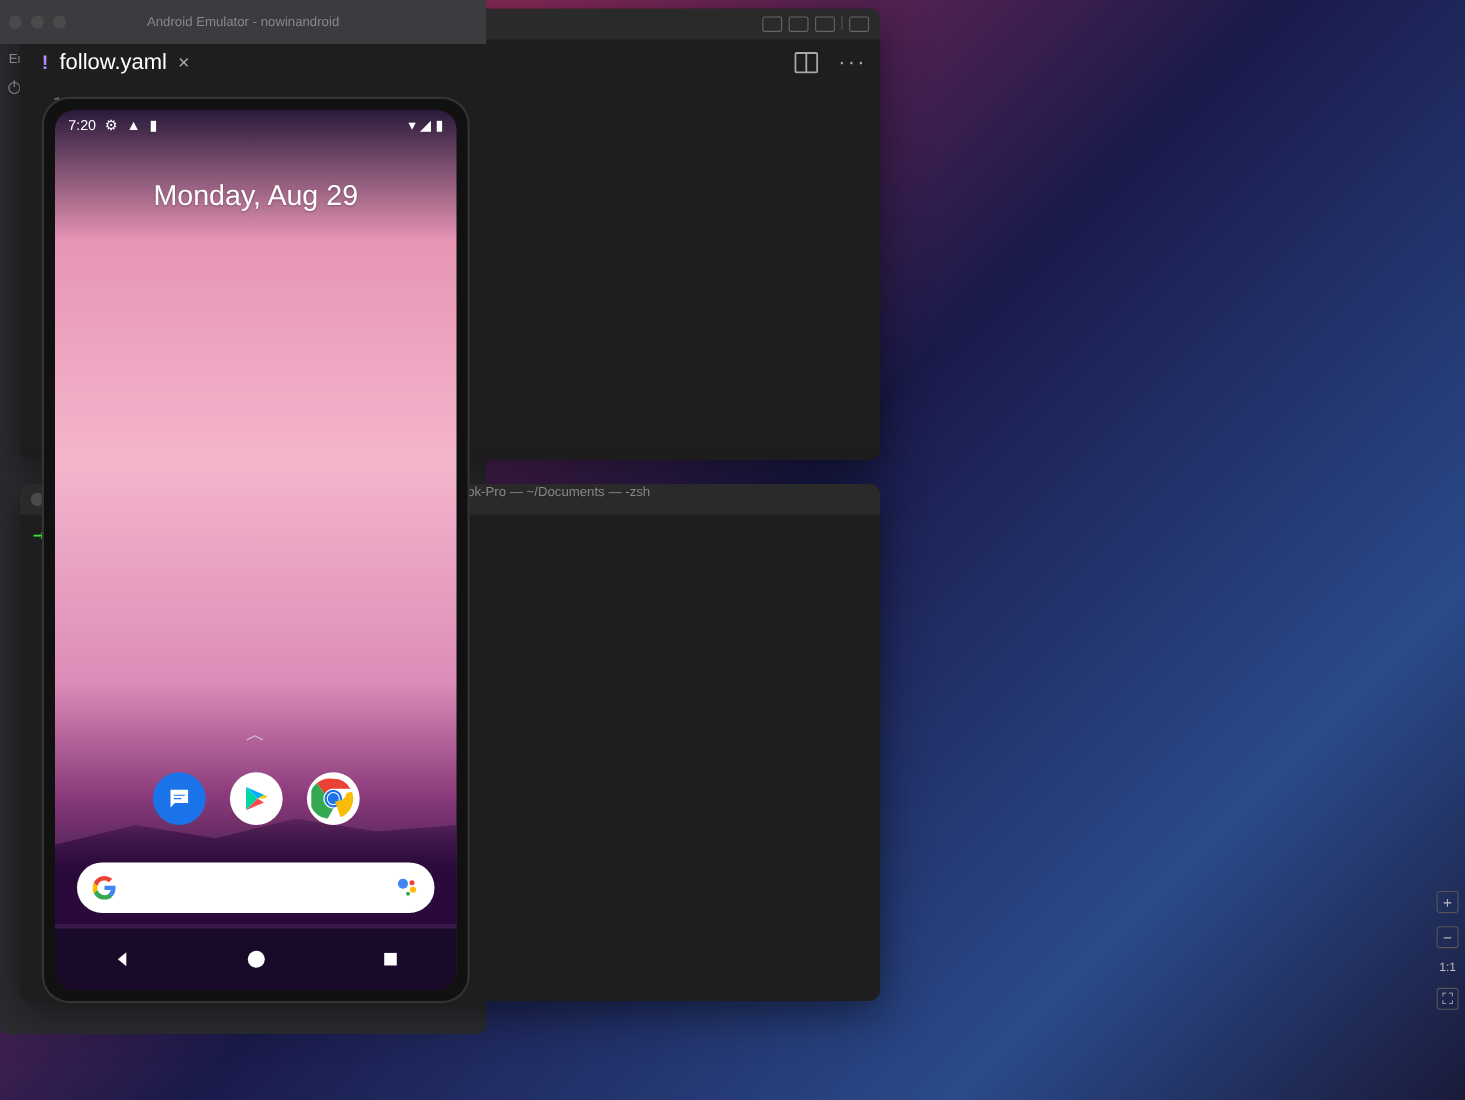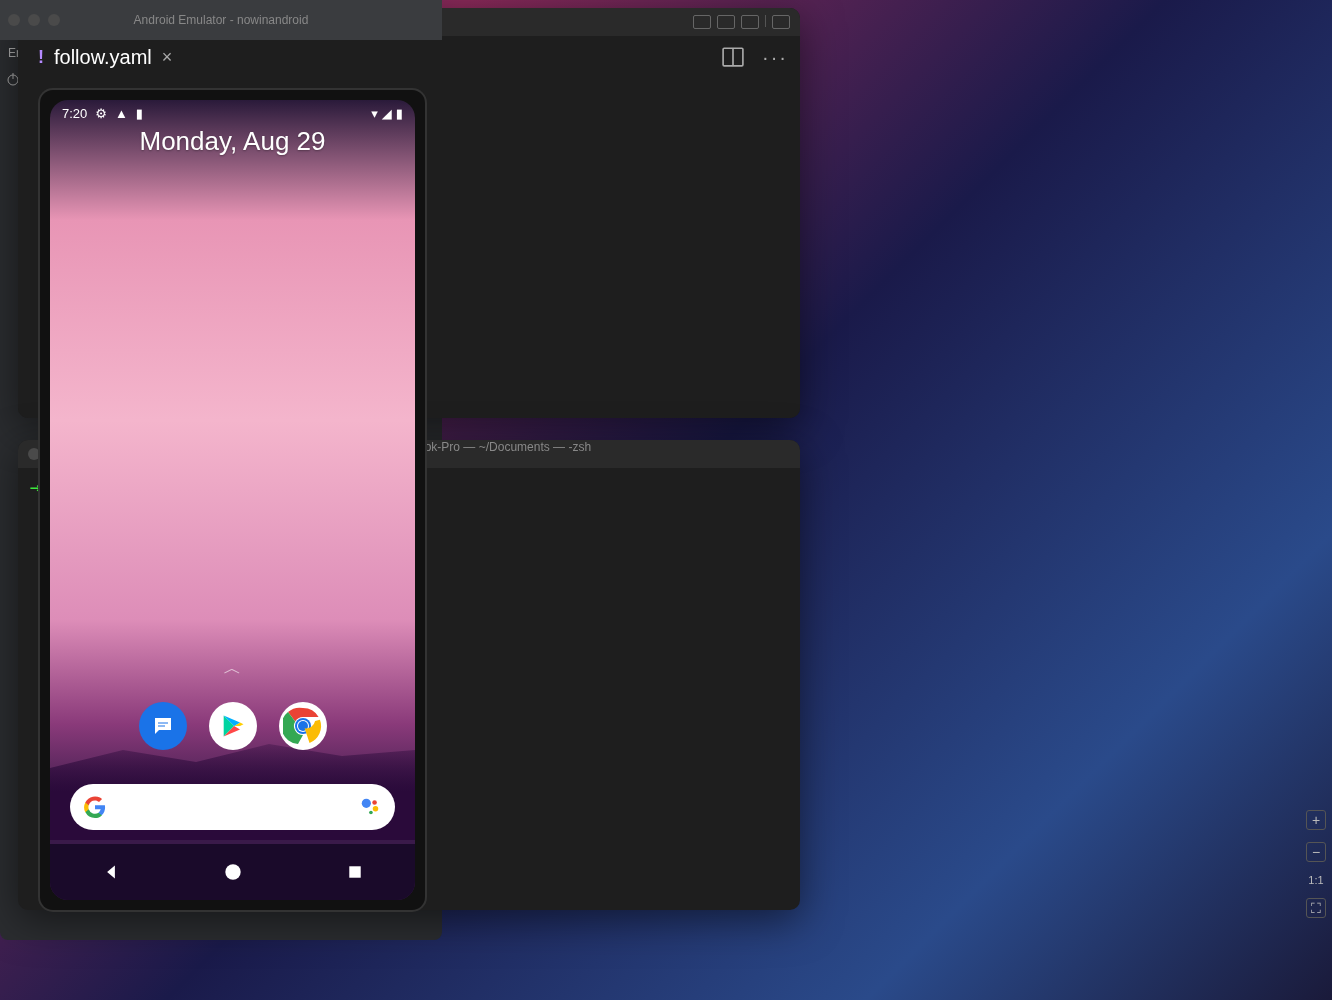--- a/index.html
+++ b/index.html
@@ -29,28 +29,28 @@
 .term-cursor{display:inline-block;width:12px;height:20px;border:1px solid #888;margin-left:6px;vertical-align:middle}
 
 .emu-win{left:820px;top:6px;width:442px;height:940px;background:#2b2d30;border-radius:8px}
 .emu-titlebar{height:40px;display:flex;align-items:center;padding:0 8px;position:relative}
 .emu-row2{height:26px;display:flex;align-items:center;padding:0 8px;gap:8px}
 .emu-label{color:#aaa;font-size:12px}
 .emu-device{background:#3a3c3f;color:#ddd;font-size:11px;padding:3px 8px;border-radius:4px;display:flex;align-items:center;gap:6px}
 .emu-r2-actions{margin-left:auto;display:flex;gap:10px;color:#aaa}
 .emu-toolbar{height:26px;display:flex;align-items:center;padding:0 6px;gap:10px;color:#aaa}
 .emu-toolbar svg,.emu-r2-actions svg{width:14px;height:14px;fill:#aaa}
-.phone{position:absolute;left:40px;top:90px;width:365px;height:800px;background:#111;border-radius:13px;padding:10px;box-shadow:0 0 0 2px #333}
+.phone{position:absolute;left:40px;top:90px;width:365px;height:800px;background:#111;border-radius:23px;padding:10px;box-shadow:0 0 0 2px #333}
 .phone-screen{width:100%;height:100%;border-radius:18px;overflow:hidden;position:relative;background:linear-gradient(180deg,#2a1a3a 0%,#e895b5 15%,#f4b5cc 40%,#dd8db8 65%,#8a3a7a 78%,#3a1a4a 88%)}
 .cams{position:absolute;top:12px;left:50%;transform:translateX(-50%);display:flex;gap:30px}
 .cam{width:14px;height:14px;background:#2a2a2a;border-radius:50%}
 .statusbar{height:26px;display:flex;align-items:center;padding:0 12px;color:#fff;font-size:13px;justify-content:space-between}
 .sb-left{display:flex;gap:8px;align-items:center}
 .sb-right{display:flex;gap:4px;align-items:center}
-.date{text-align:center;color:#fff;font-size:26px;text-shadow:0 1px 2px rgba(0,0,0,.3)}
+.date{text-align:center;color:#fff;font-size:26px;margin-top:36px;text-shadow:0 1px 2px rgba(0,0,0,.3)}
 .dock-caret{position:absolute;bottom:220px;left:50%;transform:translateX(-50%);color:#fff;opacity:.6;font-size:18px}
 .dock{position:absolute;bottom:150px;left:50%;transform:translateX(-50%);display:flex;gap:22px}
 .app-ic{width:48px;height:48px;border-radius:50%;display:flex;align-items:center;justify-content:center}
 .searchbar{position:absolute;bottom:70px;left:20px;right:20px;height:46px;background:#fff;border-radius:24px;display:flex;align-items:center;padding:0 14px}
 .mountain{position:absolute;bottom:60px;left:0;right:0;height:120px;background:linear-gradient(180deg,transparent,#2a0a3a 60%);clip-path:polygon(0 40%,20% 25%,40% 35%,60% 20%,80% 30%,100% 25%,100% 100%,0 100%)}
 .navbar{position:absolute;bottom:0;left:0;right:0;height:56px;background:#1a0a2a;display:flex;align-items:center;justify-content:space-around}
 .nav-btn{color:#fff}
 .side-rail{position:absolute;right:6px;top:810px;display:flex;flex-direction:column;gap:12px;align-items:center;color:#bbb;font-size:11px}
 .rail-btn{width:18px;height:18px;display:flex;align-items:center;justify-content:center;border:1px solid #555;border-radius:3px;font-size:14px;cursor:pointer}
 </style>

